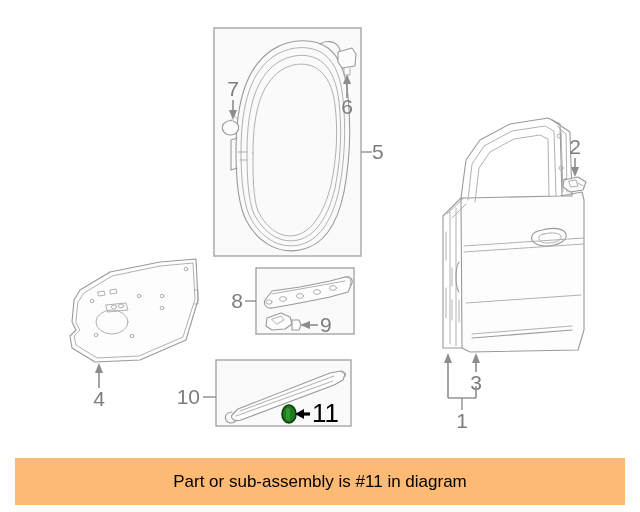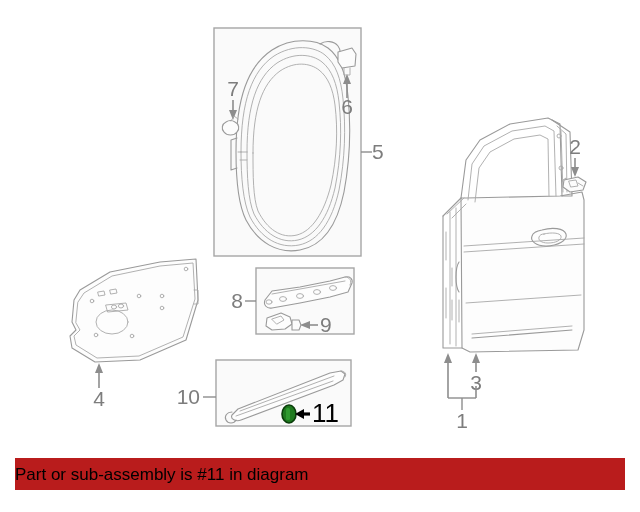--- a/index.html
+++ b/index.html
@@ -114,25 +114,25 @@
     text-anchor: start;
     dominant-baseline: middle;
   }
 
   
   #notice-banner {
     position: absolute;
     left: 15px;
     top: 458px;
     width: 610px;
-    height: 32px;
-    background: #b91c1c;
+    height: 47px;
+    background: #fdba74;
     display: flex;
     flex-direction: column;
-    align-items: flex-start;
+    align-items: center;
     justify-content: center;
     box-sizing: border-box;
   }
   #notice-banner .banner-line {
     color: #000000;
     font-family: "Liberation Sans", sans-serif;
     font-size: 17px;
     line-height: 21px;
     white-space: nowrap;
   }

